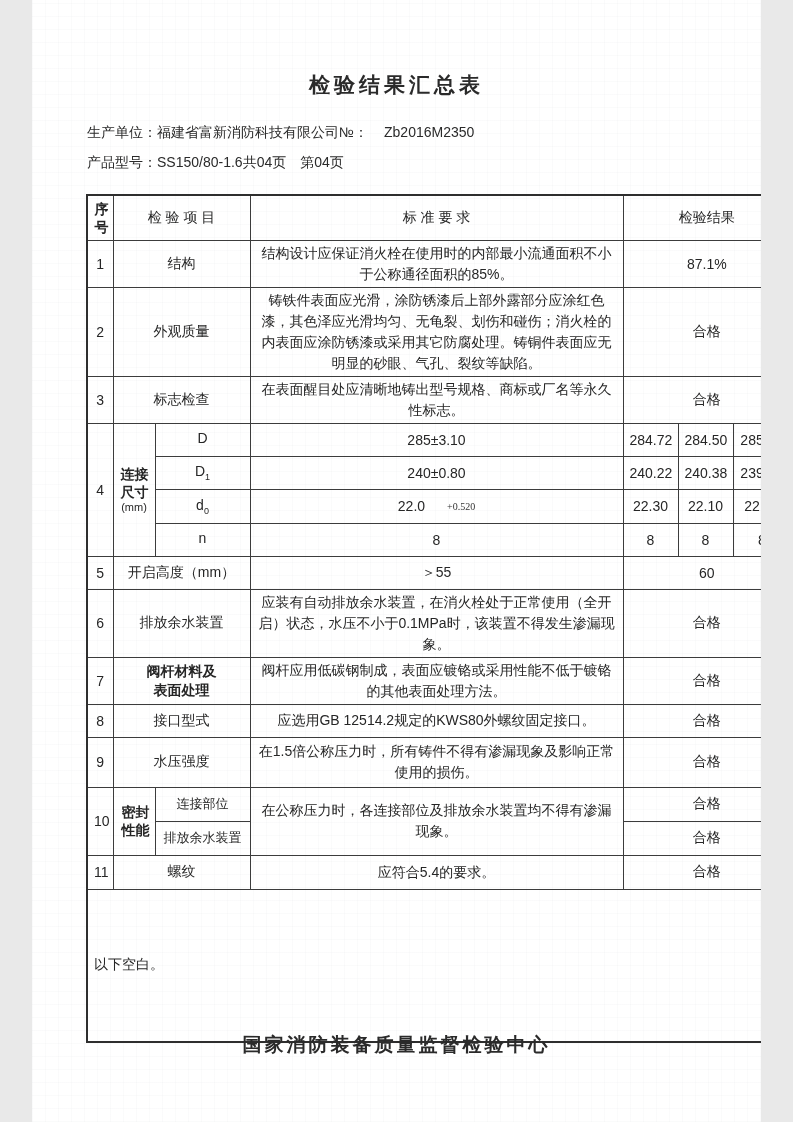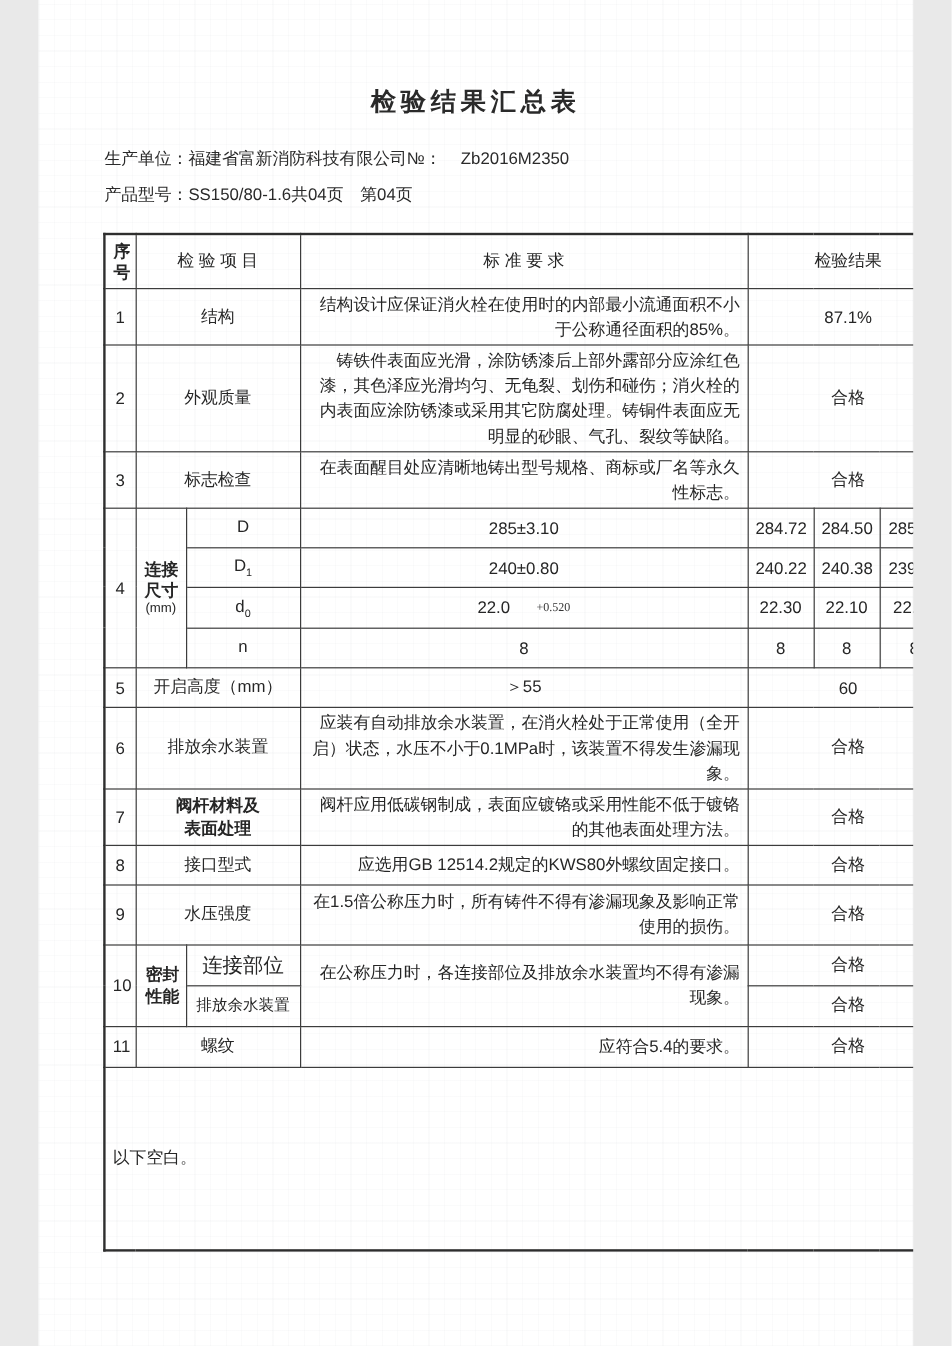--- a/index.html
+++ b/index.html
@@ -41,21 +41,21 @@
   }
   table.inspection td{
     border:1px solid #3c3c3c;
     font-size:14px;color:#262626;
     padding:2px 6px;
     vertical-align:middle;
     overflow:hidden;
   }
   td.c{text-align:center;padding:2px 3px;}
   td.hdr{font-size:15px;color:#2a2a2a;}
-  td.std{text-align:right;line-height:1.5;padding:3px 7px;}
+  td.std{text-align:center;line-height:1.5;padding:3px 7px;}
   .brk{word-break:break-all;line-height:1.3;margin:0 auto;font-weight:bold;}
   .w-seq{width:15px;}
   .w-grp{width:30px;}
   .w-item5{width:76px;}
   .unit-small{font-size:11px;line-height:1.2;}
   sub{font-size:9px;}
   .tol{
     display:inline-flex;flex-direction:row;
     font-size:10px;line-height:1.25;
     margin-left:22px;vertical-align:middle;text-align:center;color:#333;font-family:Liberation Serif, serif;
@@ -215,21 +215,21 @@
         <td class="c" colspan="2">水压强度</td>
         <td class="std">在1.5倍公称压力时，所有铸件不得有渗漏现象及影响正常使用的损伤。</td>
         <td class="c" colspan="3">合格</td>
       </tr>
 
       <tr class="h34">
         <td class="c" rowspan="2">10</td>
         <td class="c" rowspan="2">
             <div class="brk" style="width:32px">密封性能</div>
           </td>
-        <td class="c" style="font-size:17px">连接部位</td>
+        <td class="c" style="font-size:13px">连接部位</td>
         <td class="std" rowspan="2">在公称压力时，各连接部位及排放余水装置均不得有渗漏现象。</td>
         <td class="c" colspan="3">合格</td>
       </tr>
       <tr class="h34">
         <td class="c" style="font-size:13px">排放余水装置</td>
         <td class="c" colspan="3">合格</td>
       </tr>
 
       <tr class="h34">
         <td class="c">11</td>
@@ -241,14 +241,15 @@
       <tr class="h153">
         <td class="blank-cell" colspan="7">以下空白。</td>
       </tr>
     </tbody>
   </table>
 
   <svg class="scan-artifact" viewBox="0 0 26 210">
     <path d="M14 20 q6 8 2 16 M10 60 q8 4 4 14 M8 95 q10 2 6 16 M6 130 q10 6 12 2 M4 165 q12 -2 16 6" stroke="#b9bcc2" stroke-width="2" fill="none" stroke-linecap="round"></path>
   </svg>
 
+  <div class="doc-footer">国家消防装备质量监督检验中心</div>
 
 </div>
 
 </body></html>

